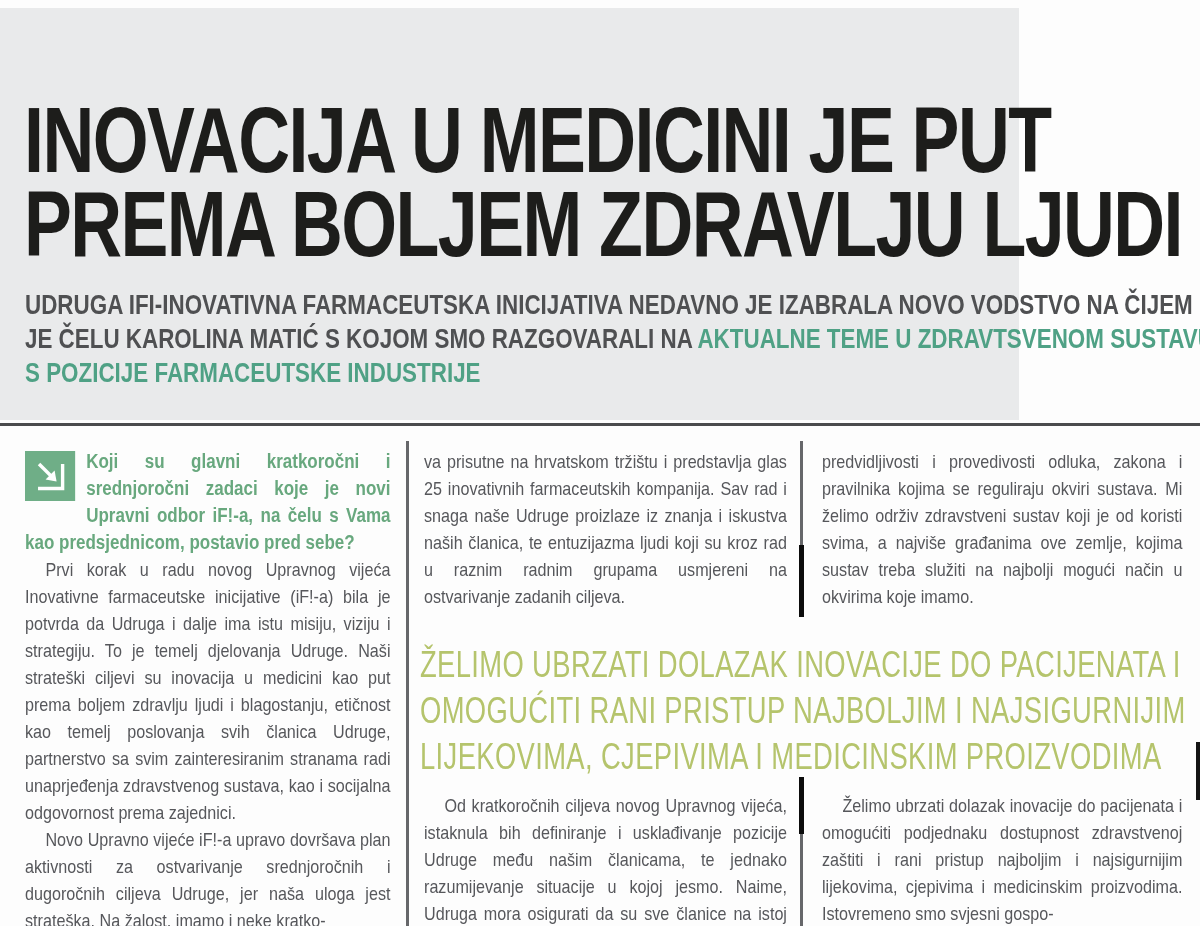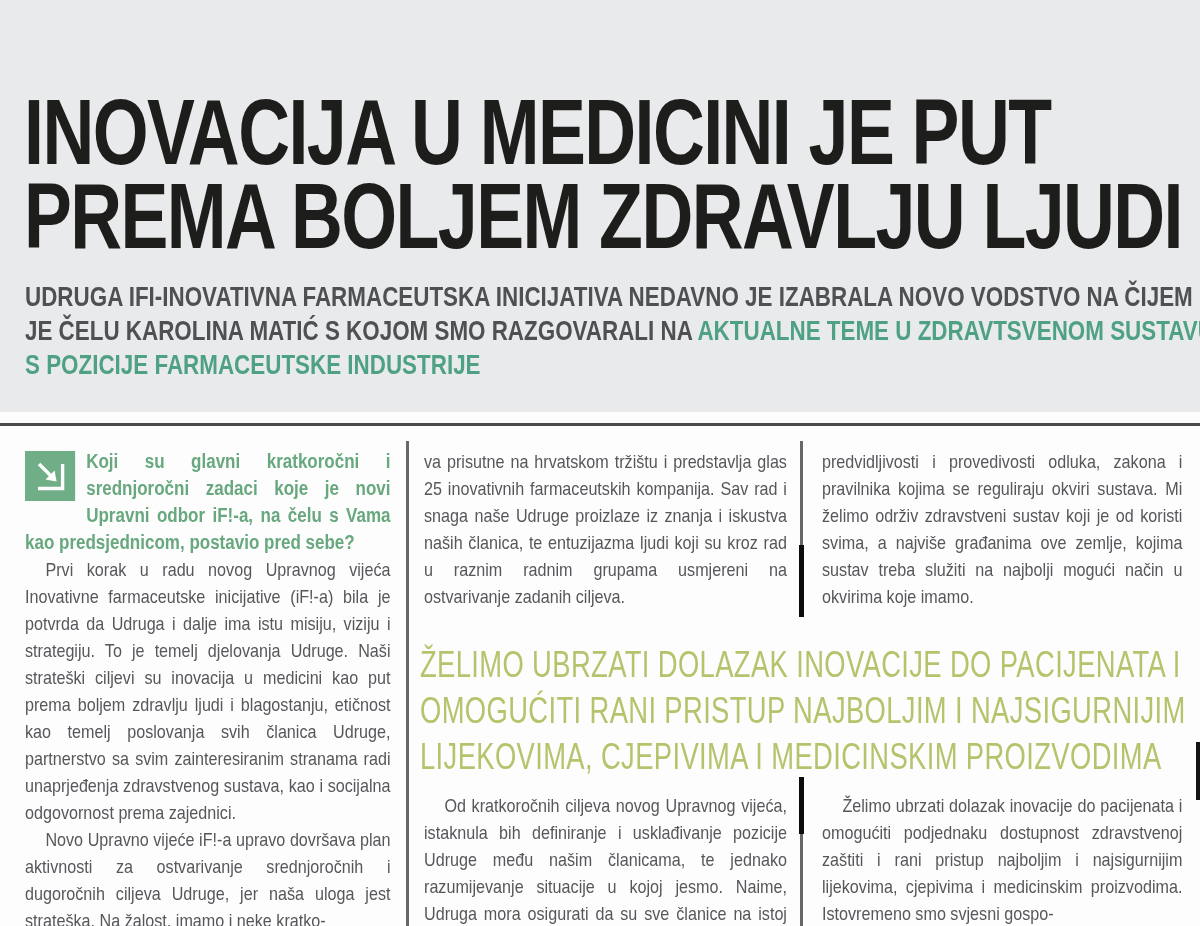--- a/index.html
+++ b/index.html
@@ -2,21 +2,21 @@
 <html><head>
 <meta charset="utf-8">
 <style>
   html,body{margin:0;padding:0;background:#ffffff;}
   .page{
     position:relative; width:1200px; height:926px; overflow:hidden;
     background:#fdfdfd;
     font-family:"Liberation Sans", sans-serif;
   }
   
-  .masthead{position:absolute;left:0;top:0;width:1200px;height:412px;background:#e9eaeb;}
+  .masthead{position:absolute;left:0;top:8px;width:1019px;height:412px;background:#e9eaeb;}
   .title{
     position:absolute;left:24px;top:90px;margin:0;
     font-size:92px;line-height:84px;font-weight:700;color:#1d1d1b;
     letter-spacing:-2px;white-space:nowrap;
     transform:scaleX(0.78);transform-origin:0 0;
   }
   .title .tline{display:block;}
   .subtitle{
     position:absolute;left:25px;top:280px;
     font-size:28px;line-height:34px;font-weight:700;letter-spacing:0px;

